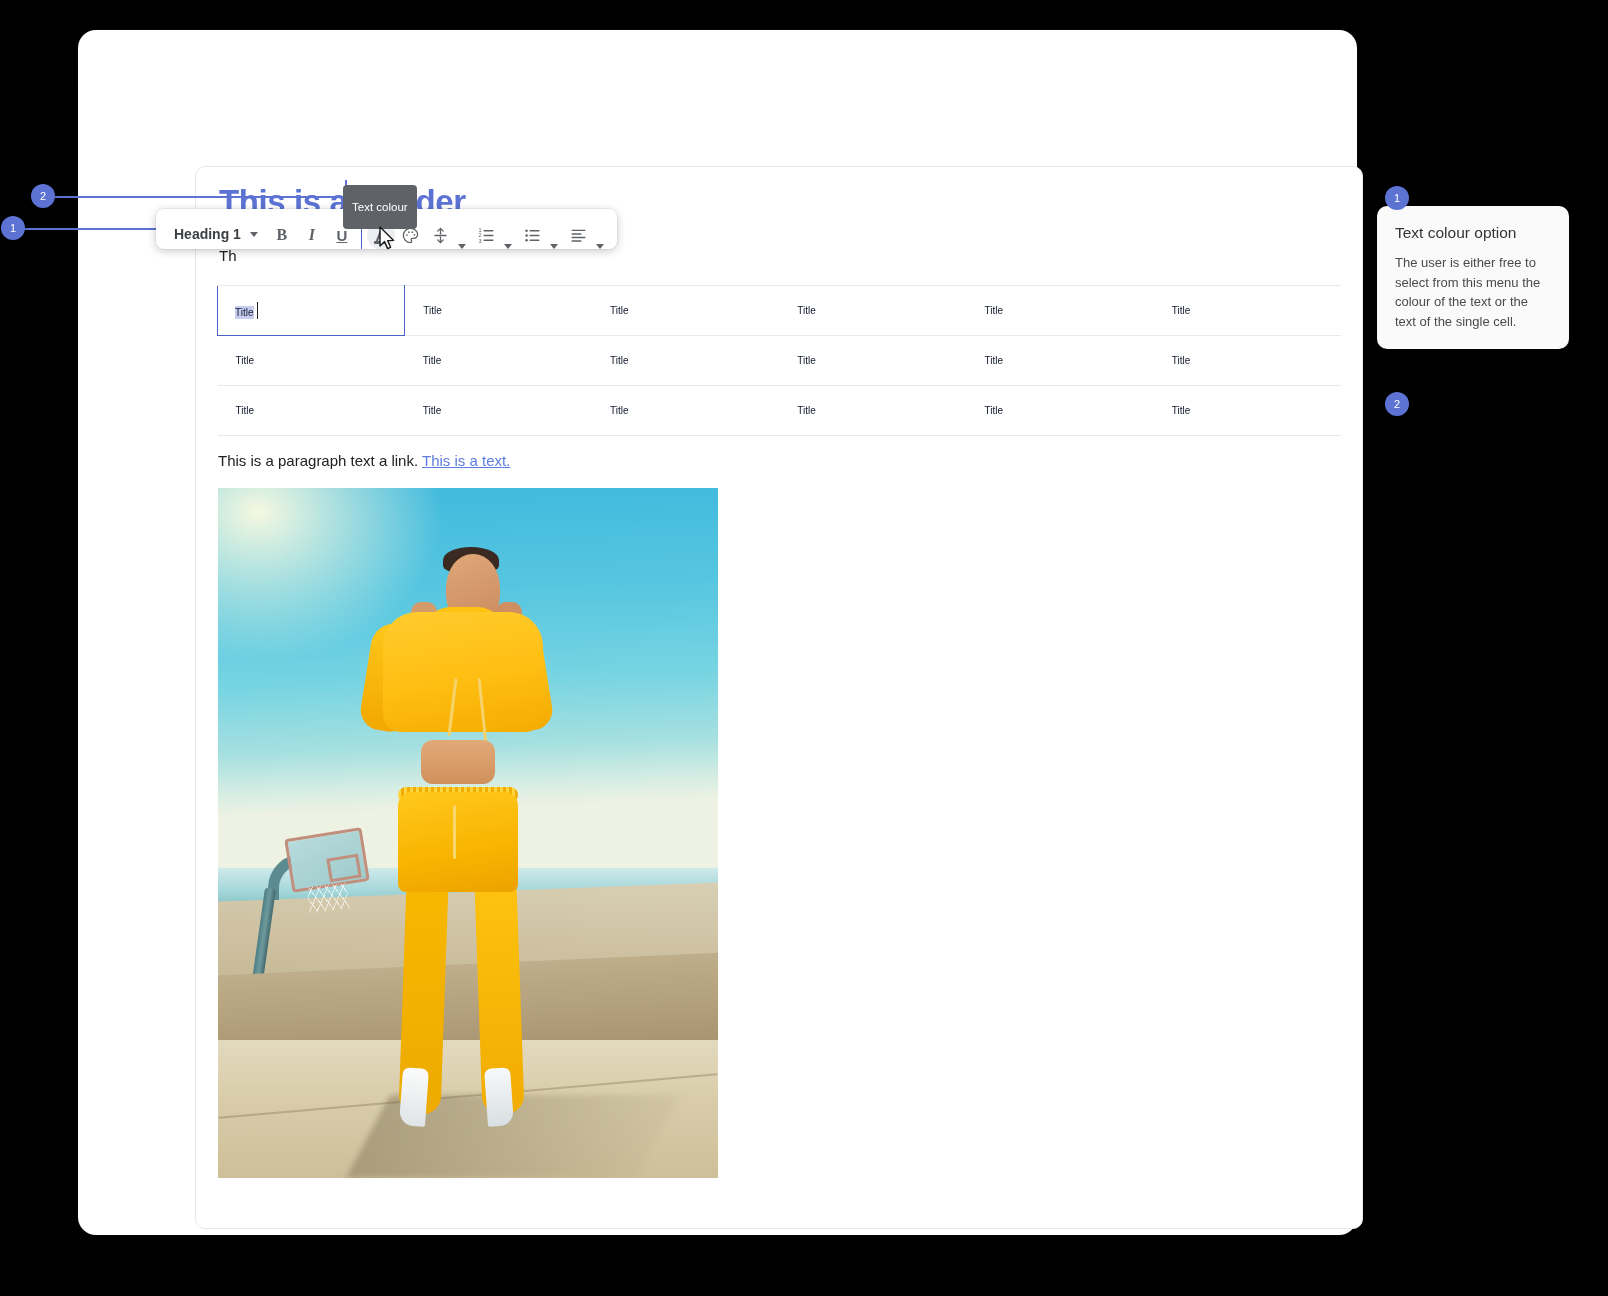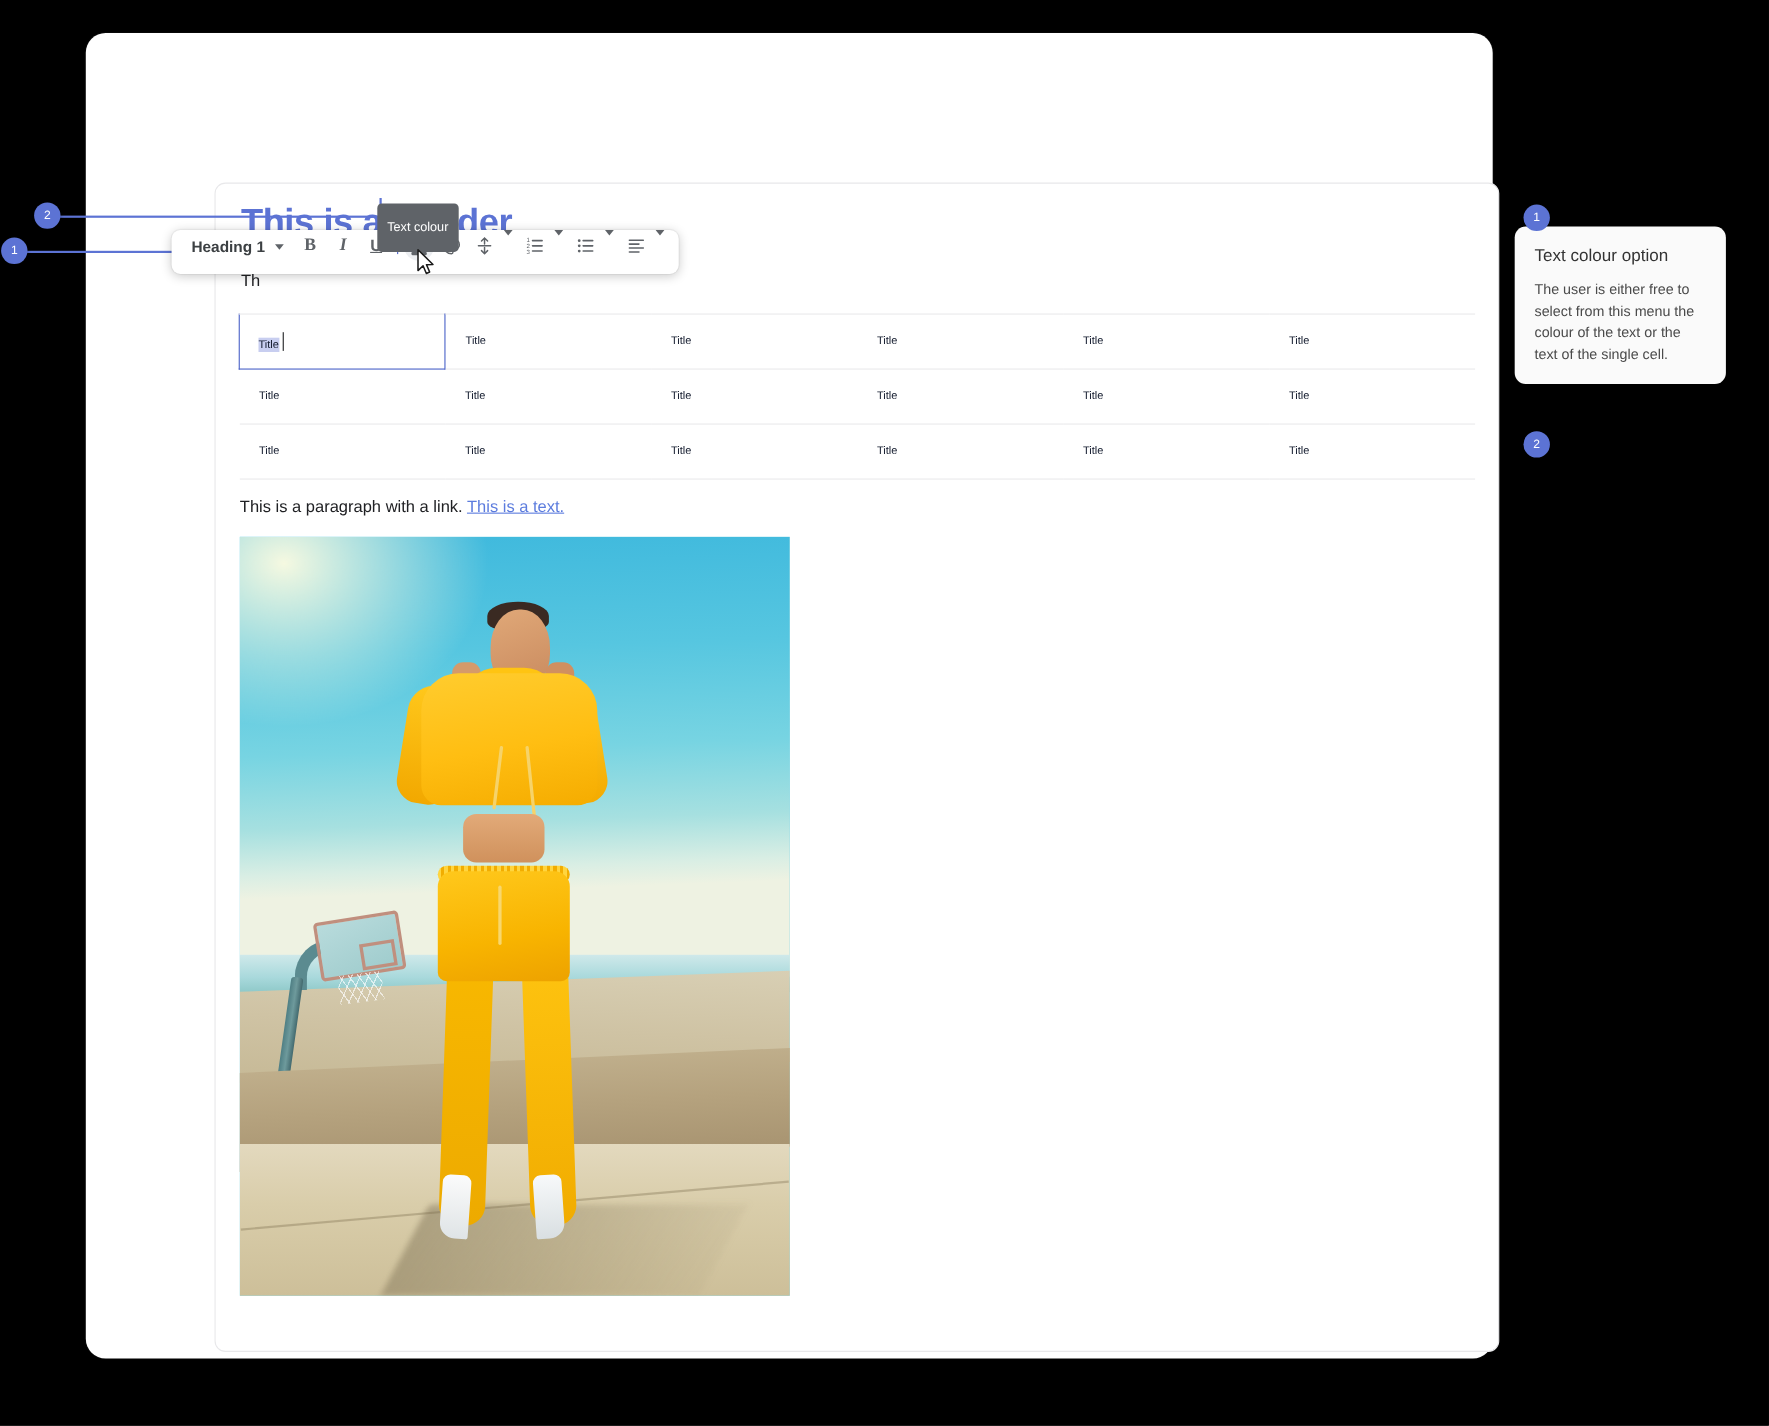--- a/index.html
+++ b/index.html
@@ -270,21 +270,21 @@
 
   
   #toolbar {
     position: absolute;
     left: 156px; top: 209px;
     height: 40px;
     background: #fff;
     border-radius: 8px;
     box-shadow: 0 2px 10px rgba(0,0,0,0.22), 0 0 0 1px rgba(0,0,0,0.04);
     display: flex;
-    align-items: flex-start;
+    align-items: flex-end;
     padding: 0 8px;
     gap: 2px;
     z-index: 40;
   }
   .tb-heading {
     display: flex; align-items: center; gap: 9px;
     padding: 0 8px 0 10px;
     font-size: 14px; font-weight: bold; color: #3c4043;
     height: 30px; border-radius: 4px;
     cursor: pointer; white-space: nowrap;
@@ -418,21 +418,21 @@
           <td>Title</td>
           <td>Title</td>
           <td>Title</td>
           <td>Title</td>
           <td>Title</td>
         </tr>
       </tbody>
         </table>
 
       <div id="doc-paragraph">
-        <span>This is a paragraph with a link.</span>
+        <span>This is a paragraph text a link.</span>
         <a href="#" class="link">This is a text.</a>
       </div>
 
       <div id="doc-photo">
         <div class="sky"></div>
         <div class="ocean"></div>
         <div class="ground-far"></div>
         <div class="hoop-arm"></div>
         <div class="hoop-pole"></div>
         <div class="hoop-board"></div>

